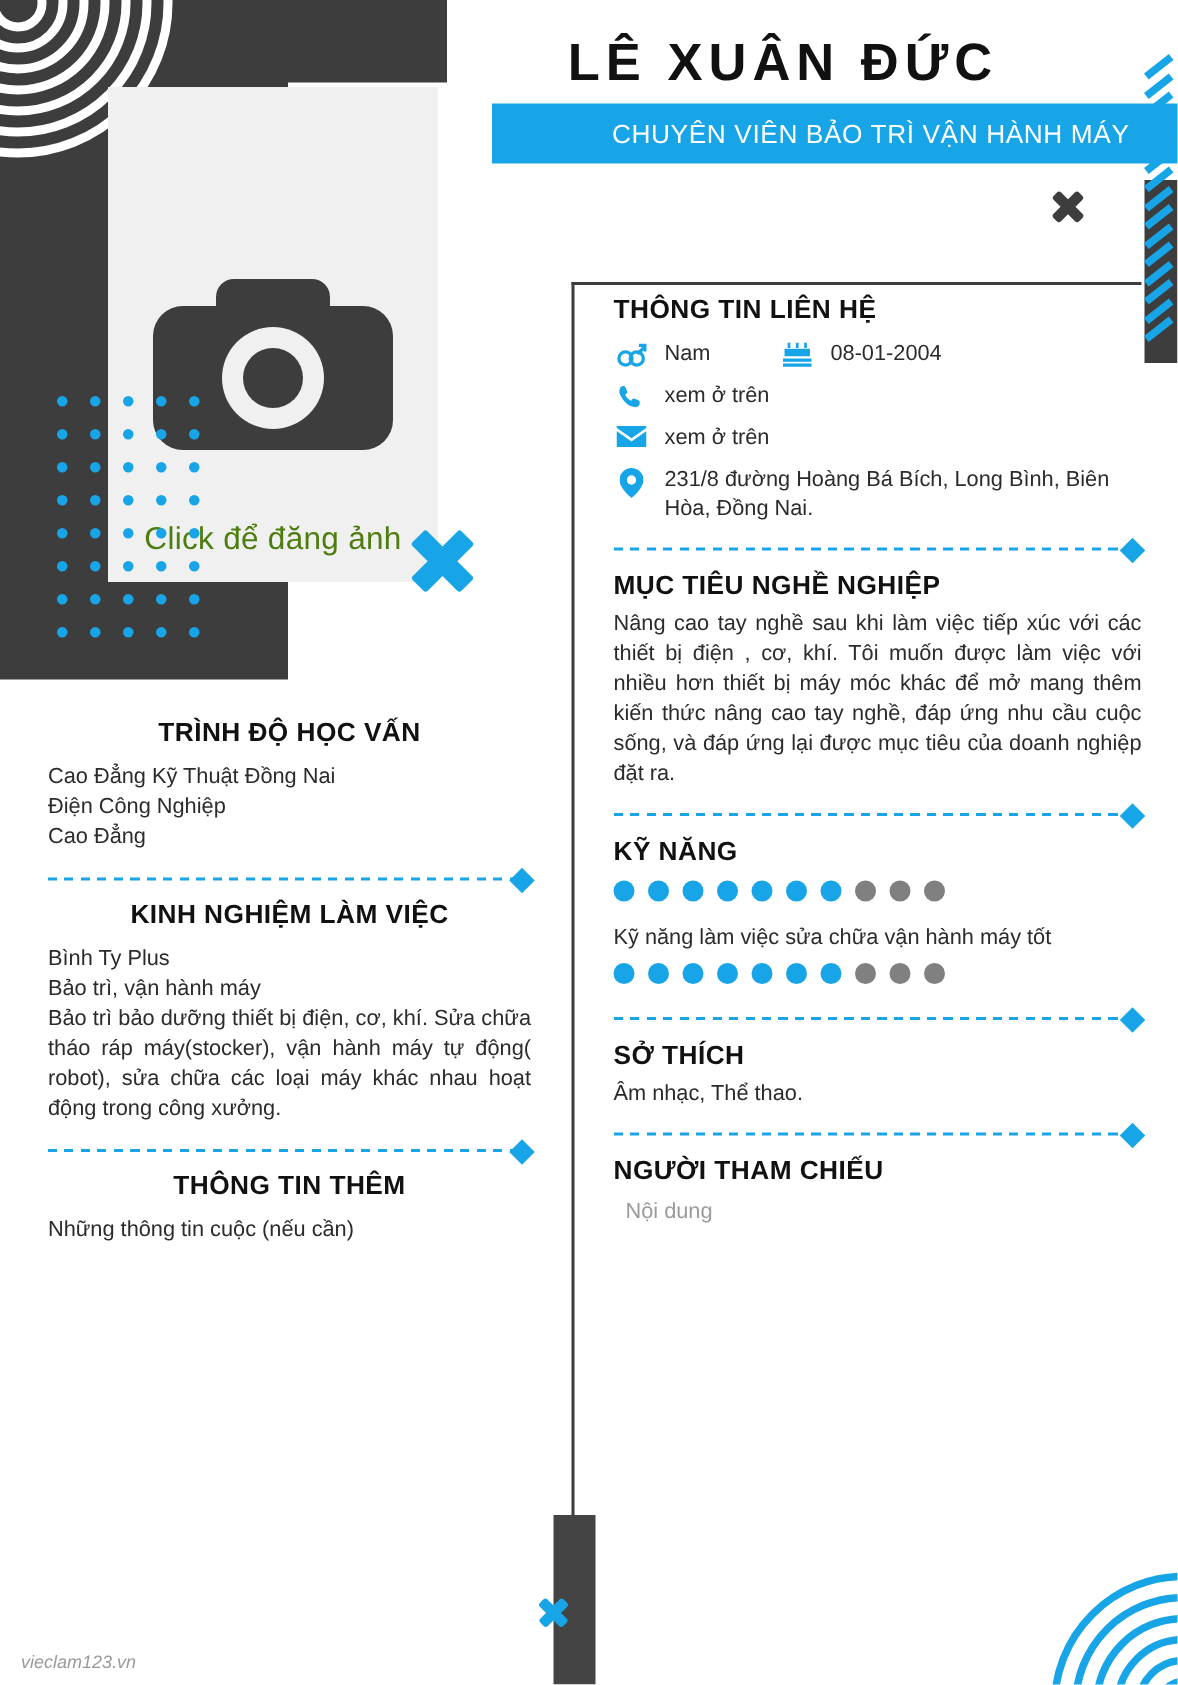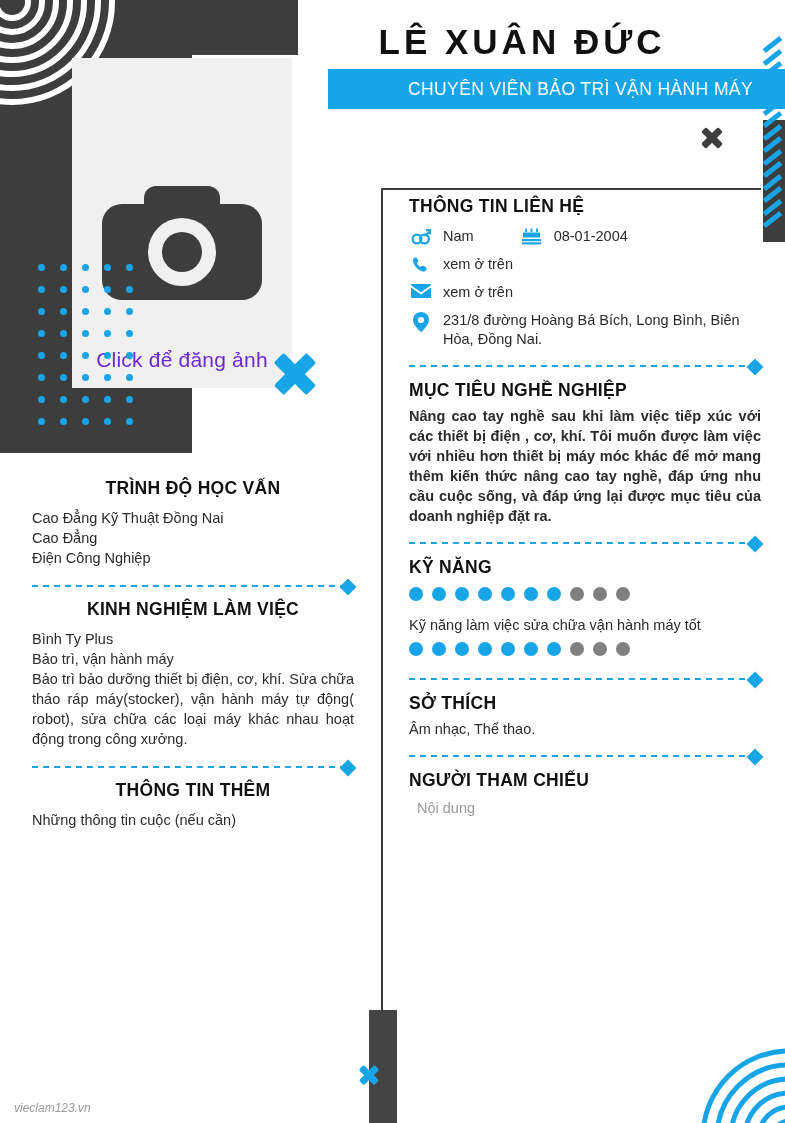--- a/index.html
+++ b/index.html
@@ -23,21 +23,21 @@
   .spiral-br { position:absolute; right:-10px; bottom:-8px; width:110px; height:90px; overflow:hidden; }
 
   
   .photo-box {
     position:absolute; left:72px; top:58px; width:220px; height:330px;
     background:#f0f0f0; display:flex; align-items:center; justify-content:center;
   }
   .camera { position:absolute; left:50%; top:128px; transform:translateX(-50%); }
   .photo-hint {
     position:absolute; left:50%; top:290px; transform:translateX(-50%);
-    white-space:nowrap; font-size:21px; color:#6d28d9; letter-spacing:.2px;
+    white-space:nowrap; font-size:21px; color:#4d7c0f; letter-spacing:.2px;
   }
 
   .dotgrid { position:absolute; left:38px; top:264px; }
   .dotgrid i { position:absolute; width:7px; height:7px; border-radius:50%; background:#18a5e8; }
 
   .xmark { position:absolute; }
   .xmark span, .xmark::before { content:""; }
   .x-blue { width:46px; height:46px; }
   .x-shape { position:relative; width:100%; height:100%; }
   .x-shape b {
@@ -95,21 +95,21 @@
   .right-col { position:absolute; left:409px; top:196px; width:352px; }
   .right-col .divider { margin:12px 0 9px; }
 
   .contact-row { display:flex; align-items:flex-start; margin-top:9px; gap:10px; }
   .contact-row .ico { width:24px; flex:0 0 24px; display:flex; align-items:center; justify-content:center; padding-top:1px; }
   .contact-row .val { font-size:14.5px; line-height:19px; color:#2b2b2b; }
 
   .dob-wrap { display:flex; align-items:center; }
   .dob-wrap .gap { width:26px; }
 
-  .objective { text-align:justify; margin-top:5px;font-weight:bold; }
+  .objective { text-align:justify; margin-top:5px; }
 
   .skill-label { font-size:14.5px; margin-top:6px; color:#2b2b2b; }
   .dots { display:flex; gap:9px; margin-top:9px; }
   .dots i { width:14px; height:14px; border-radius:50%; display:block; }
   .dots i.on { background:#18a5e8; }
   .dots i.off { background:#808080; }
 
   .placeholder { color:#9b9b9b; }
 
   .footer { position:absolute; left:14px; bottom:8px; font-size:12px; color:#9a9a9a;font-style:italic; }
@@ -360,22 +360,22 @@
     </div>
 
     <div class="sec-title">NGƯỜI THAM CHIẾU</div>
     <div class="body-text placeholder" style="margin-top:7px; margin-left:8px;">Nội dung</div>
   </div>
 
   <div class="left-col">
 
     <div class="sec-title">TRÌNH ĐỘ HỌC VẤN</div>
     <div class="body-text" style="margin-top:9px;">Cao Đẳng Kỹ Thuật Đồng Nai</div>
+    <div class="body-text">Điện Công Nghiệp</div>
     <div class="body-text">Cao Đẳng</div>
-    <div class="body-text">Điện Công Nghiệp</div>
 
     <div class="divider">
       <span class="dash"></span>
         <span class="diamond"></span>
     </div>
 
     <div class="sec-title">KINH NGHIỆM LÀM VIỆC</div>
     <div class="body-text" style="margin-top:9px;">Bình Ty Plus</div>
     <div class="body-text">Bảo trì, vận hành máy</div>
     <div class="body-text" style="text-align:justify;">Bảo trì bảo dưỡng thiết bị điện, cơ, khí. Sửa chữa tháo ráp máy(stocker), vận hành máy tự động( robot), sửa chữa các loại máy khác nhau hoạt động trong công xưởng.</div>

